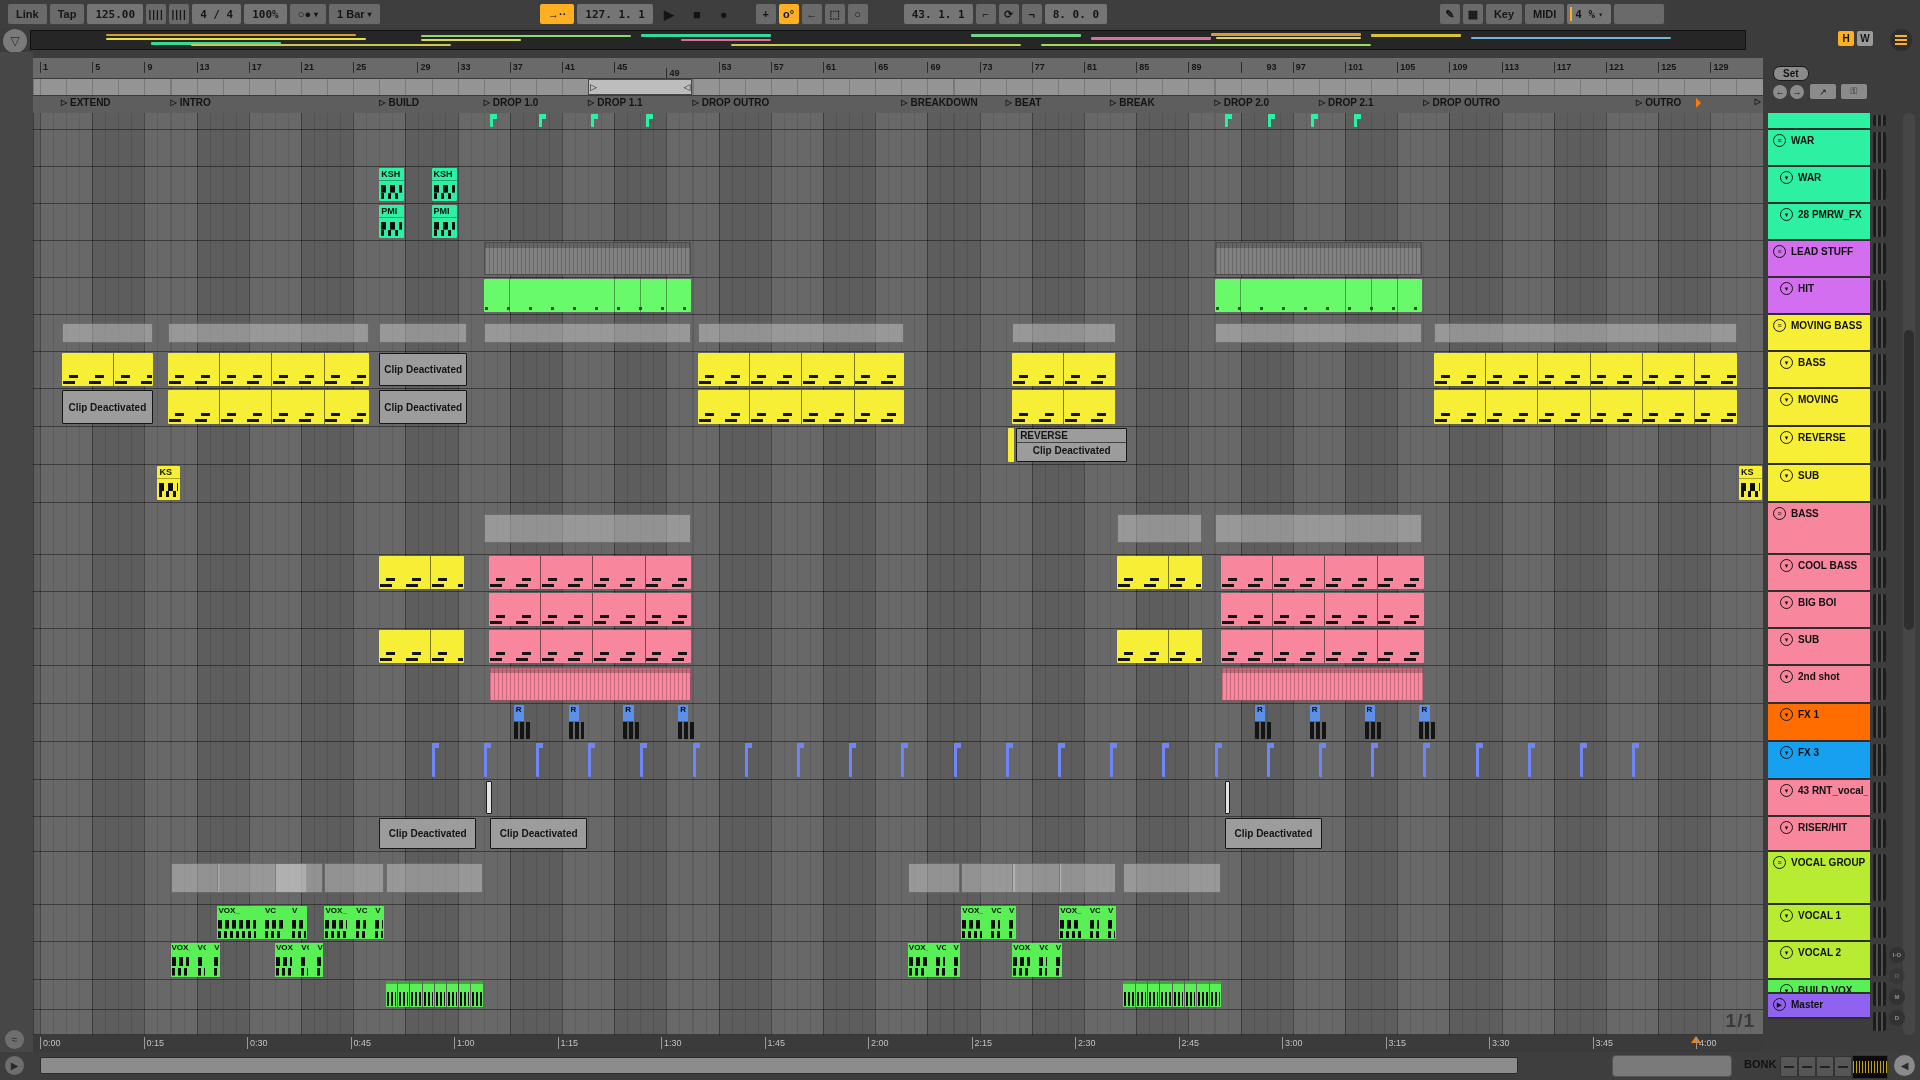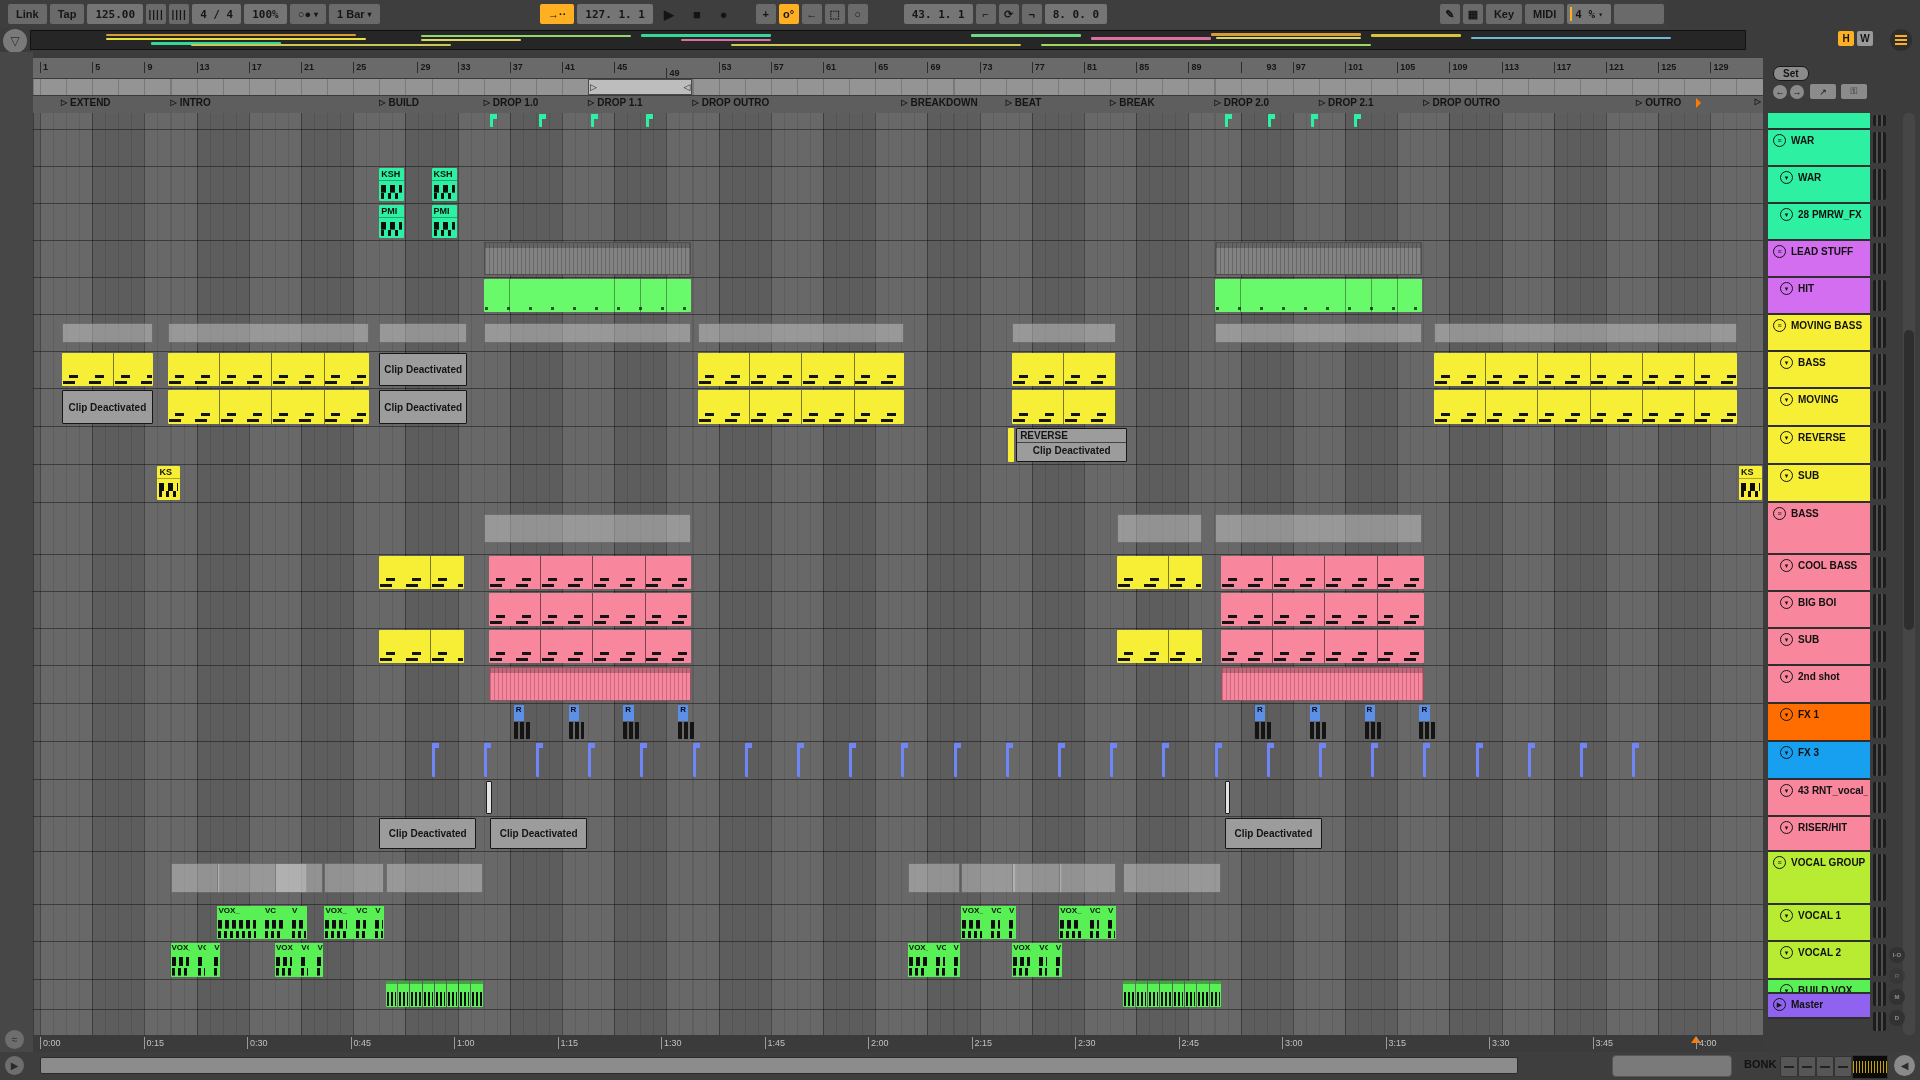--- a/index.html
+++ b/index.html
@@ -733,20 +733,23 @@
           <div class="cell" style="background: rgb(88, 240, 85);"></div>
           <div class="cell" style="background: rgb(88, 240, 85);"></div>
           <div class="cell" style="background: rgb(88, 240, 85);"></div>
           <div class="cell" style="background: rgb(88, 240, 85);"></div>
           <div class="cell" style="background: rgb(88, 240, 85);"></div>
           <div class="cell" style="background: rgb(88, 240, 85);"></div>
           <div class="cell" style="background: rgb(88, 240, 85);"></div>
           <div class="cell" style="background: rgb(88, 240, 85);"></div>
         </div>
       </div>
+      <div class="lane" style="height: 25px;">
+        <div id="master-counter">1/1</div>
+      </div>
     </div>
   <div id="headers">
       <div class="hdr" style="height: 17px; background: rgb(45, 240, 162);"></div>
       <div class="hdr" style="height: 37px; background: rgb(45, 240, 162);">
         <span class="hicon">≡</span>
         <span class="hname">WAR</span>
       </div>
       <div class="hdr child" style="height: 37px; background: rgb(45, 240, 162);">
         <span class="hicon">▾</span>
         <span class="hname">WAR</span>

